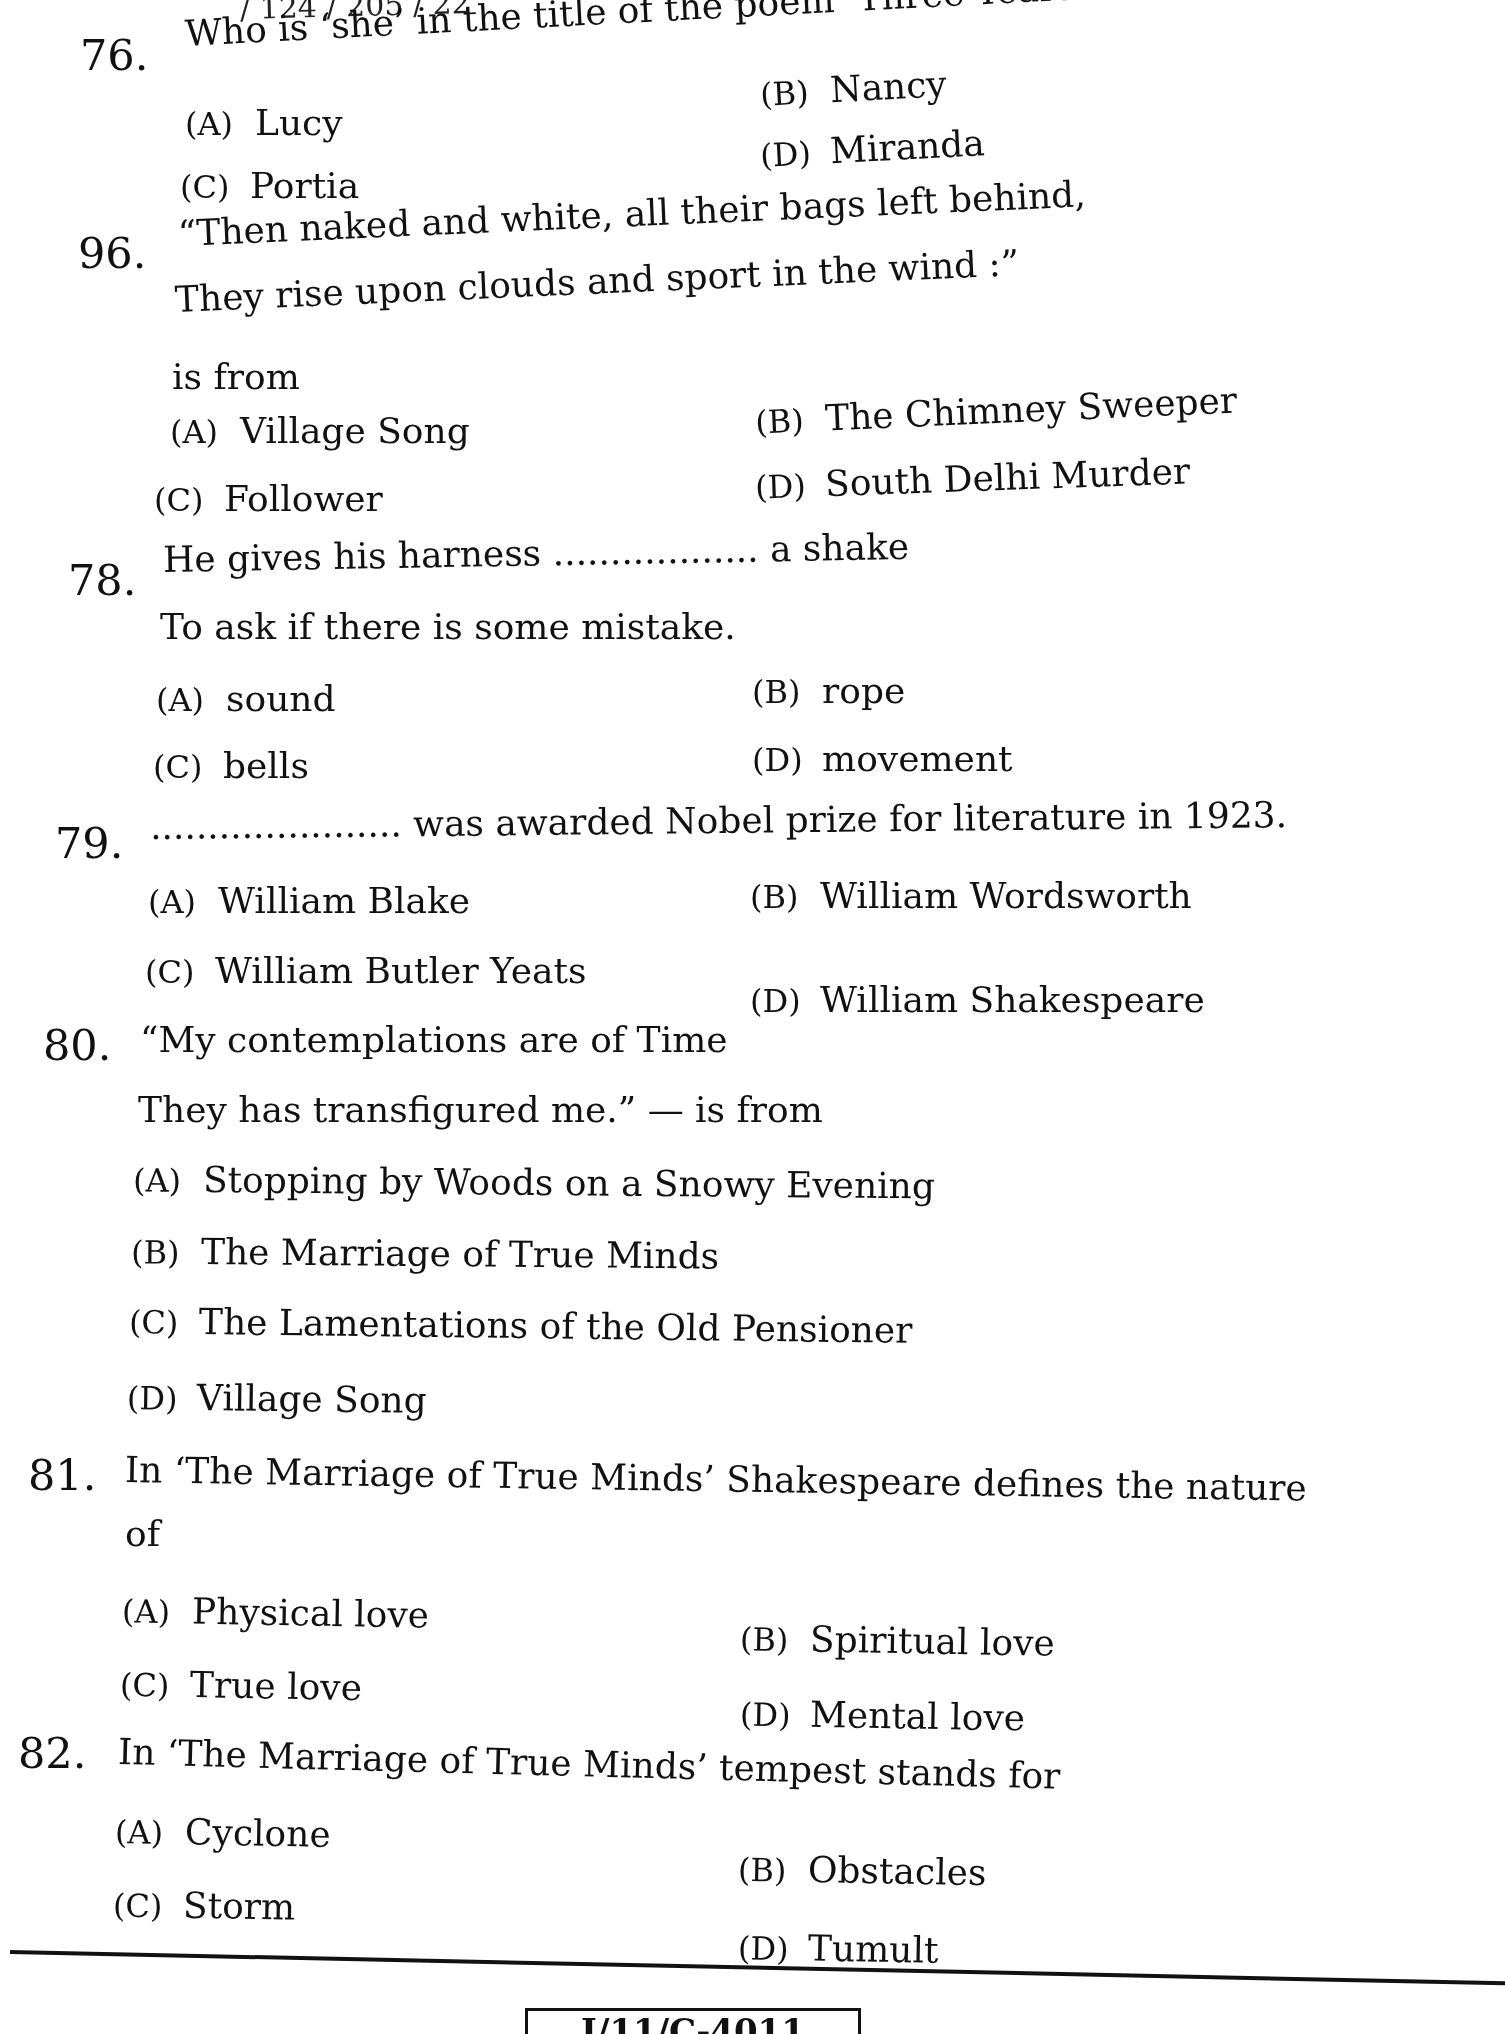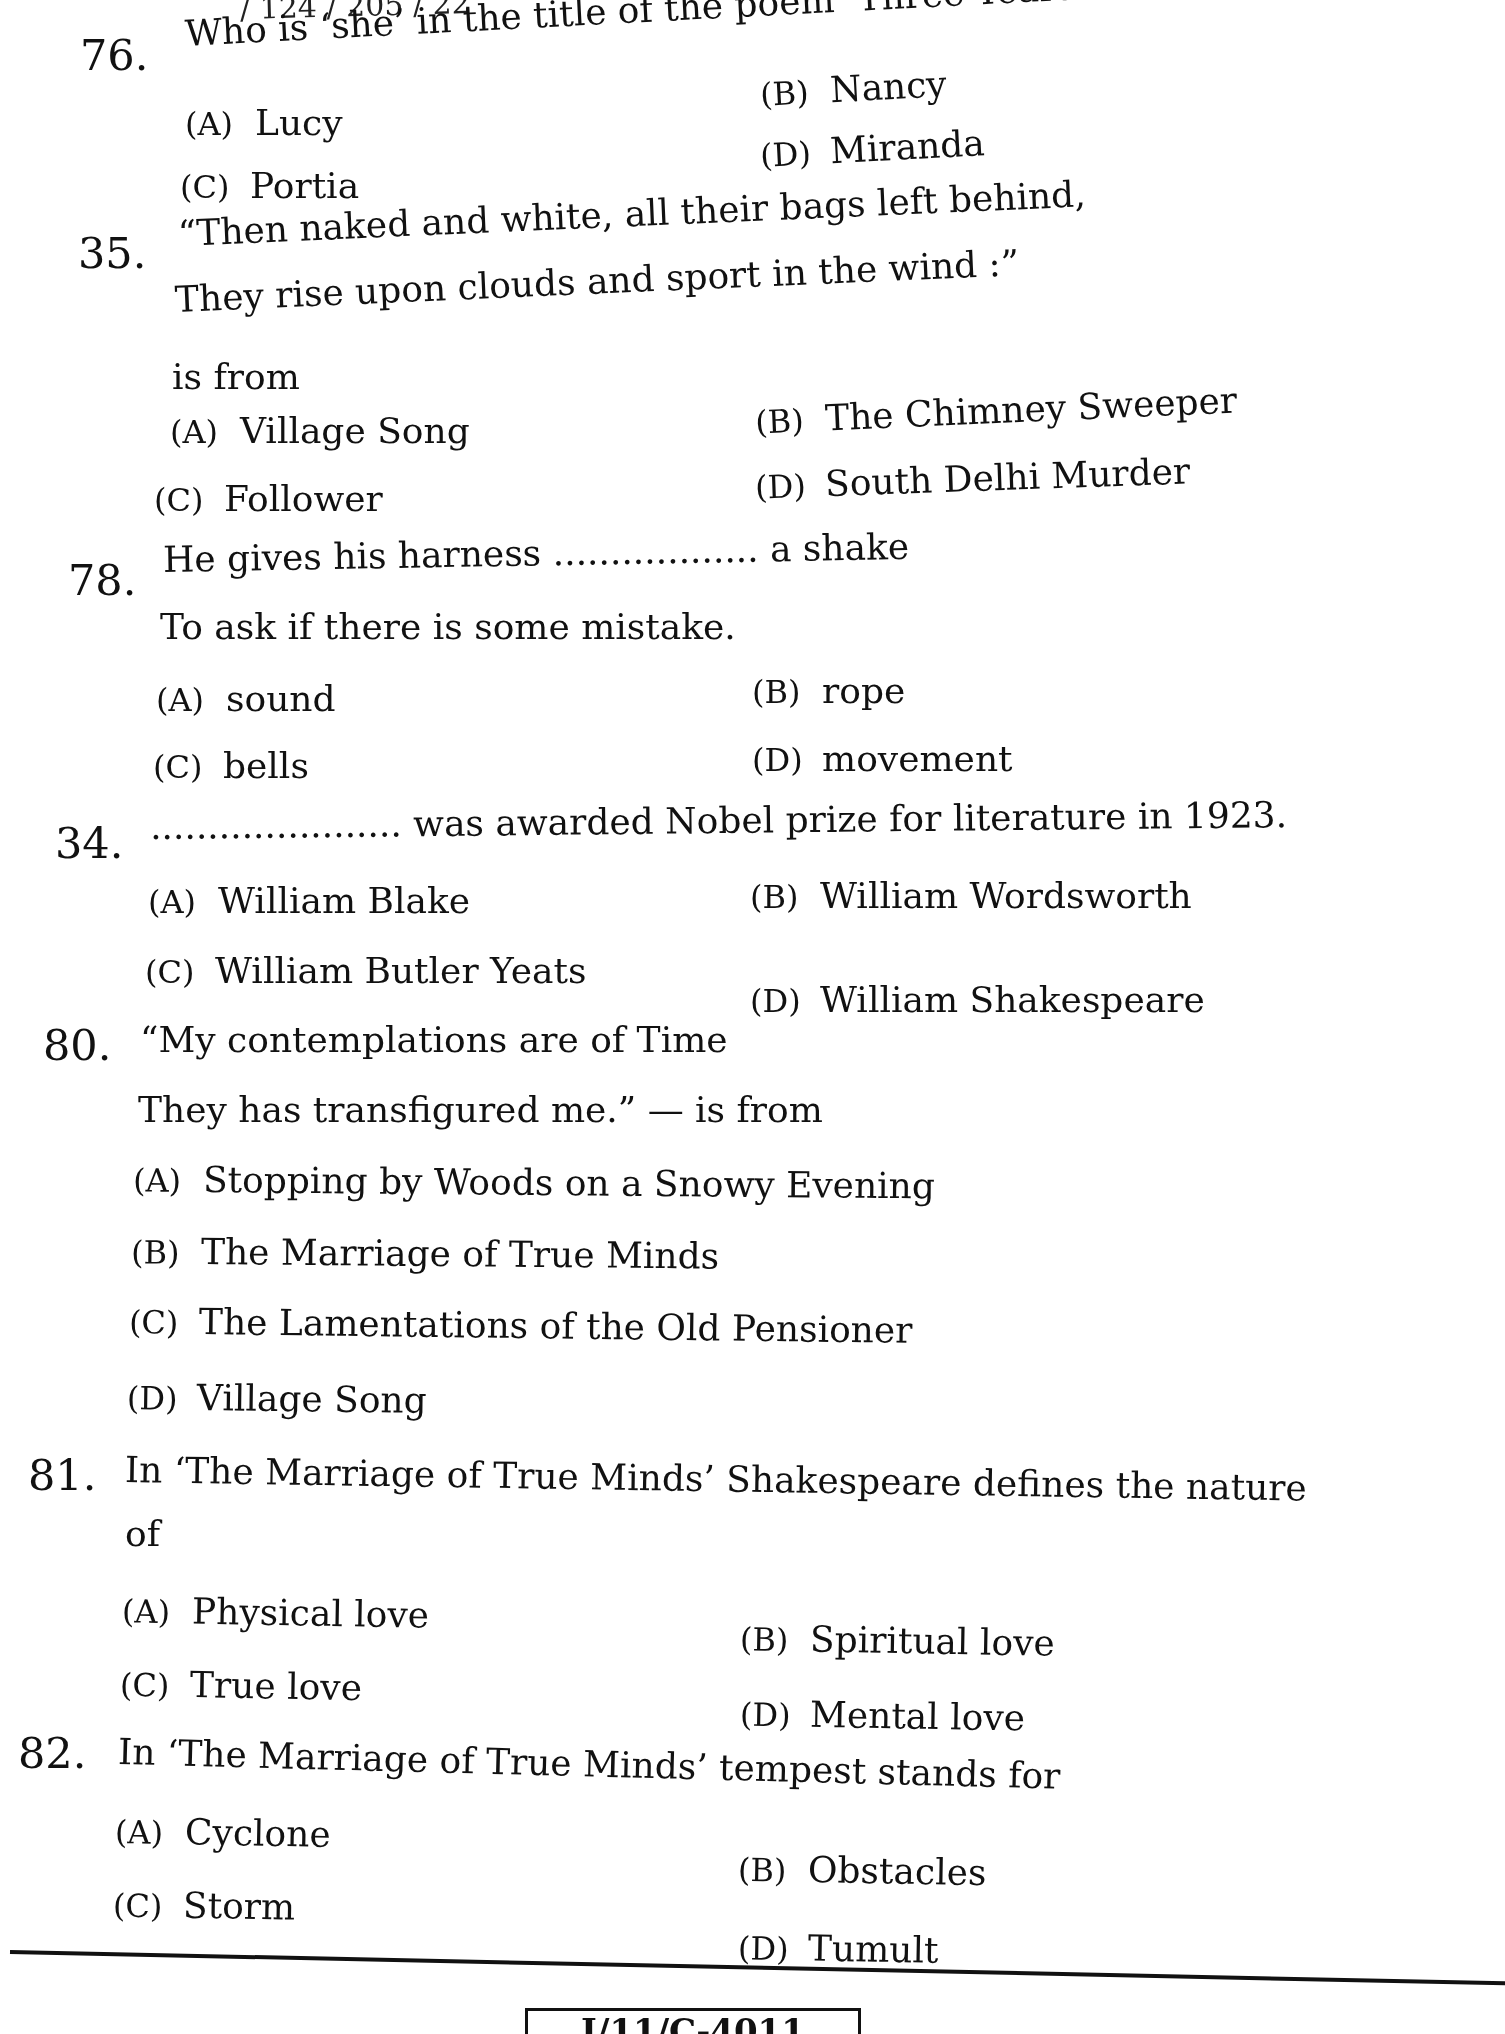--- a/index.html
+++ b/index.html
@@ -27,42 +27,42 @@
   <div>
     <div class="qnum" style="left:80px;top:30px">76.</div>
     <div class="q" style="left:185px;top:12px;transform:rotate(-3deg);transform-origin:left">Who is ‘she’ in the title of the poem ‘Three Years She Gr…</div>
     <div class="opt" style="left:185px;top:102px"><span class="lab">(A)</span><span>Lucy</span></div>
     <div class="opt" style="left:760px;top:68px;transform:rotate(-3deg)"><span class="lab">(B)</span><span>Nancy</span></div>
     <div class="opt" style="left:180px;top:165px"><span class="lab">(C)</span><span>Portia</span></div>
     <div class="opt" style="left:760px;top:128px;transform:rotate(-3deg)"><span class="lab">(D)</span><span>Miranda</span></div>
   </div>
 
   <div>
-    <div class="qnum" style="left:78px;top:228px">35.</div>
+    <div class="qnum" style="left:78px;top:228px">96.</div>
     <div class="q" style="left:178px;top:212px;transform:rotate(-2.5deg);transform-origin:left">“Then naked and white, all their bags left behind,</div>
     <div class="q" style="left:175px;top:278px;transform:rotate(-2.5deg);transform-origin:left">They rise upon clouds and sport in the wind :”</div>
     <div class="q" style="left:172px;top:355px">is from</div>
     <div class="opt" style="left:170px;top:410px"><span class="lab">(A)</span><span>Village Song</span></div>
     <div class="opt" style="left:755px;top:390px;transform:rotate(-2.5deg)"><span class="lab">(B)</span><span>The Chimney Sweeper</span></div>
     <div class="opt" style="left:154px;top:478px"><span class="lab">(C)</span><span>Follower</span></div>
     <div class="opt" style="left:755px;top:458px;transform:rotate(-2deg)"><span class="lab">(D)</span><span>South Delhi Murder</span></div>
   </div>
 
   <div>
     <div class="qnum" style="left:68px;top:555px">78.</div>
     <div class="q" style="left:163px;top:538px;transform:rotate(-1deg);transform-origin:left">He gives his harness .................. a shake</div>
     <div class="q" style="left:160px;top:605px">To ask if there is some mistake.</div>
     <div class="opt" style="left:156px;top:678px"><span class="lab">(A)</span><span>sound</span></div>
     <div class="opt" style="left:752px;top:670px"><span class="lab">(B)</span><span>rope</span></div>
     <div class="opt" style="left:153px;top:745px"><span class="lab">(C)</span><span>bells</span></div>
     <div class="opt" style="left:752px;top:738px"><span class="lab">(D)</span><span>movement</span></div>
   </div>
 
   <div>
-    <div class="qnum" style="left:55px;top:818px">34.</div>
+    <div class="qnum" style="left:55px;top:818px">79.</div>
     <div class="q" style="left:150px;top:805px;transform:rotate(-0.6deg);transform-origin:left">...................... was awarded Nobel prize for literature in 1923.</div>
     <div class="opt" style="left:148px;top:880px"><span class="lab">(A)</span><span>William Blake</span></div>
     <div class="opt" style="left:750px;top:875px"><span class="lab">(B)</span><span>William Wordsworth</span></div>
     <div class="opt" style="left:145px;top:950px"><span class="lab">(C)</span><span>William Butler Yeats</span></div>
     <div class="opt" style="left:750px;top:979px"><span class="lab">(D)</span><span>William Shakespeare</span></div>
   </div>
 
   <div>
     <div class="qnum" style="left:43px;top:1020px">80.</div>
     <div class="q" style="left:140px;top:1018px">“My contemplations are of Time</div>

